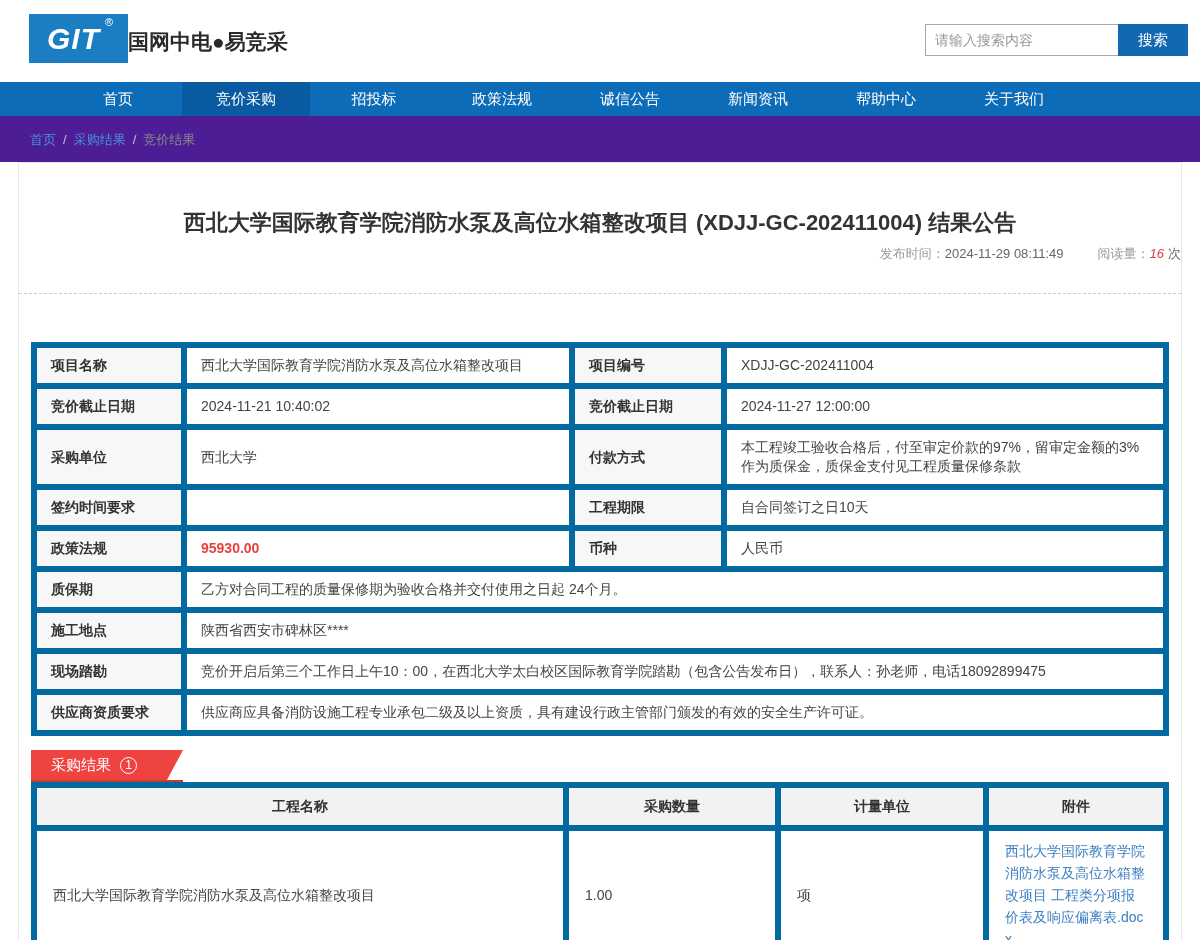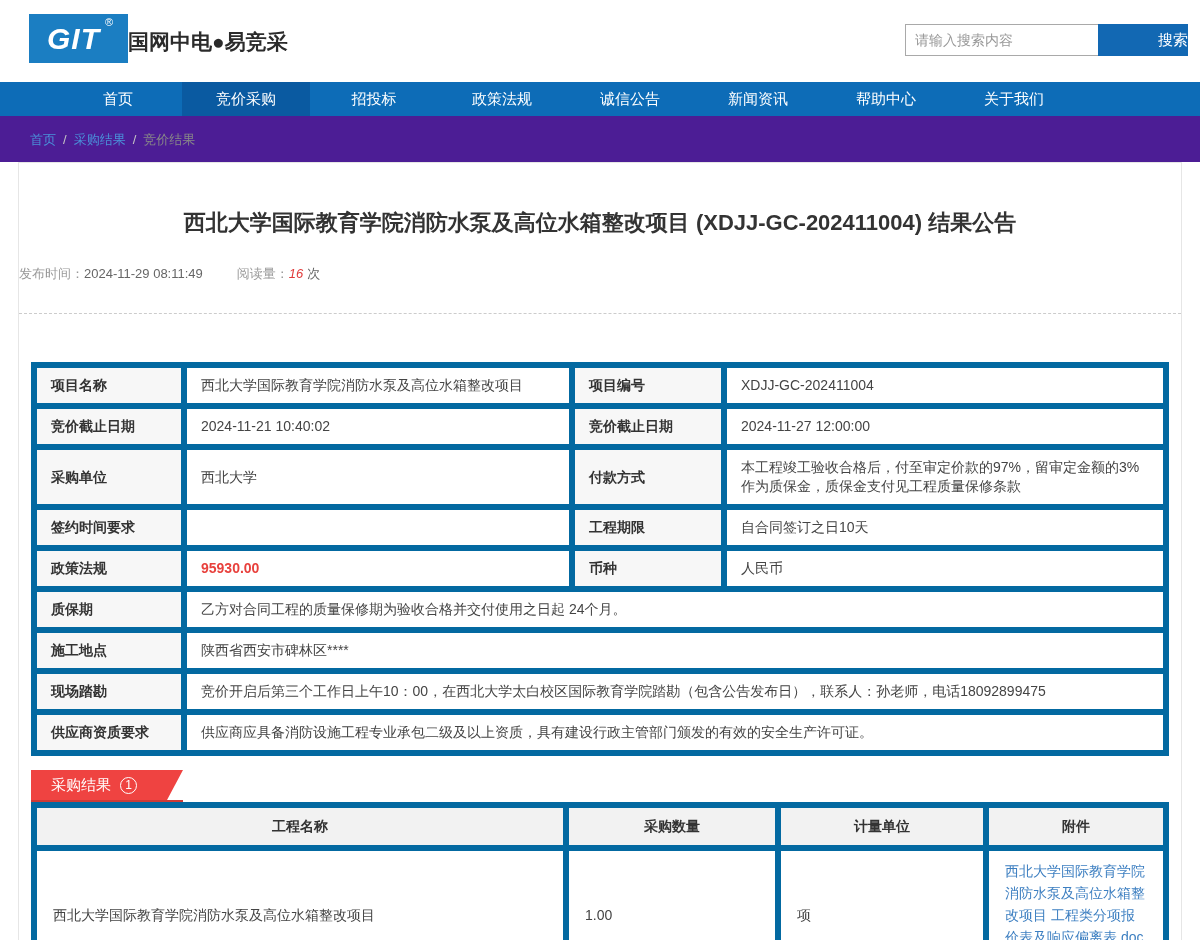--- a/index.html
+++ b/index.html
@@ -29,24 +29,23 @@
     font-size: 21px; font-weight: bold; color: #2b2b2b;
   }
   .search-area { position: absolute; right: 12px; top: 24px; display: flex; }
   .search-input {
     width: 193px; height: 32px; border: 1px solid #a9a9a9; border-right: none;
     padding: 0 9px; font-size: 14px; color: #333; outline: none;
     font-family: "Liberation Sans", sans-serif;
   }
   .search-input::placeholder { color: #999; }
   .search-btn {
-    width: 90px; height: 32px; background: #1268b3; color: #fff;
+    width: 70px; height: 32px; background: #1268b3; color: #fff;
     border: none; font-size: 15px; cursor: pointer;
     font-family: "Liberation Sans", sans-serif;
-    text-align: right;
   }
 
   
   .nav { height: 34px; background: #0d6cb7; display: flex; padding-left: 54px; }
   .nav-item {
     width: 128px; text-align: center; line-height: 34px;
     color: #fff; font-size: 15px; cursor: pointer;
   }
   .nav-item.active { background: #0a5aa1; }
 
@@ -59,21 +58,21 @@
   
   .card {
     margin: 0 18px 0 18px; background: #fff;
     border: 1px solid #e6e6e6; border-bottom: 1px solid #e0e0e0;
     min-height: 758px;
   }
   .article-title {
     text-align: center; font-size: 22px; font-weight: bold; color: #333;
     padding: 46px 70px 0 70px; line-height: 28px;
   }
-  .article-meta { text-align: left; margin-top: 28px; font-size: 13px; color: #999; }
+  .article-meta { text-align: right; margin-top: 8px; font-size: 13px; color: #999; }
   .article-meta .meta-val { color: #666; }
   .meta-views { margin-left: 34px; }
   .views-count { color: #e03b3b; font-style: italic; margin-right: 4px; }
   .dashed-divider { border-bottom: 1px dashed #cccccc; margin-top: 30px; }
 
   
   .tbl-wrap { margin: 48px 12px 0 12px; }
   table { border-collapse: collapse; width: 100%; font-size: 14px; table-layout: fixed; }
   td, th { border: 6px solid #0369a1; padding: 8px 14px; color: #444; line-height: 19px; word-break: break-all; }
   td.lbl { background: #f7f7f7; font-weight: bold; color: #333; }

